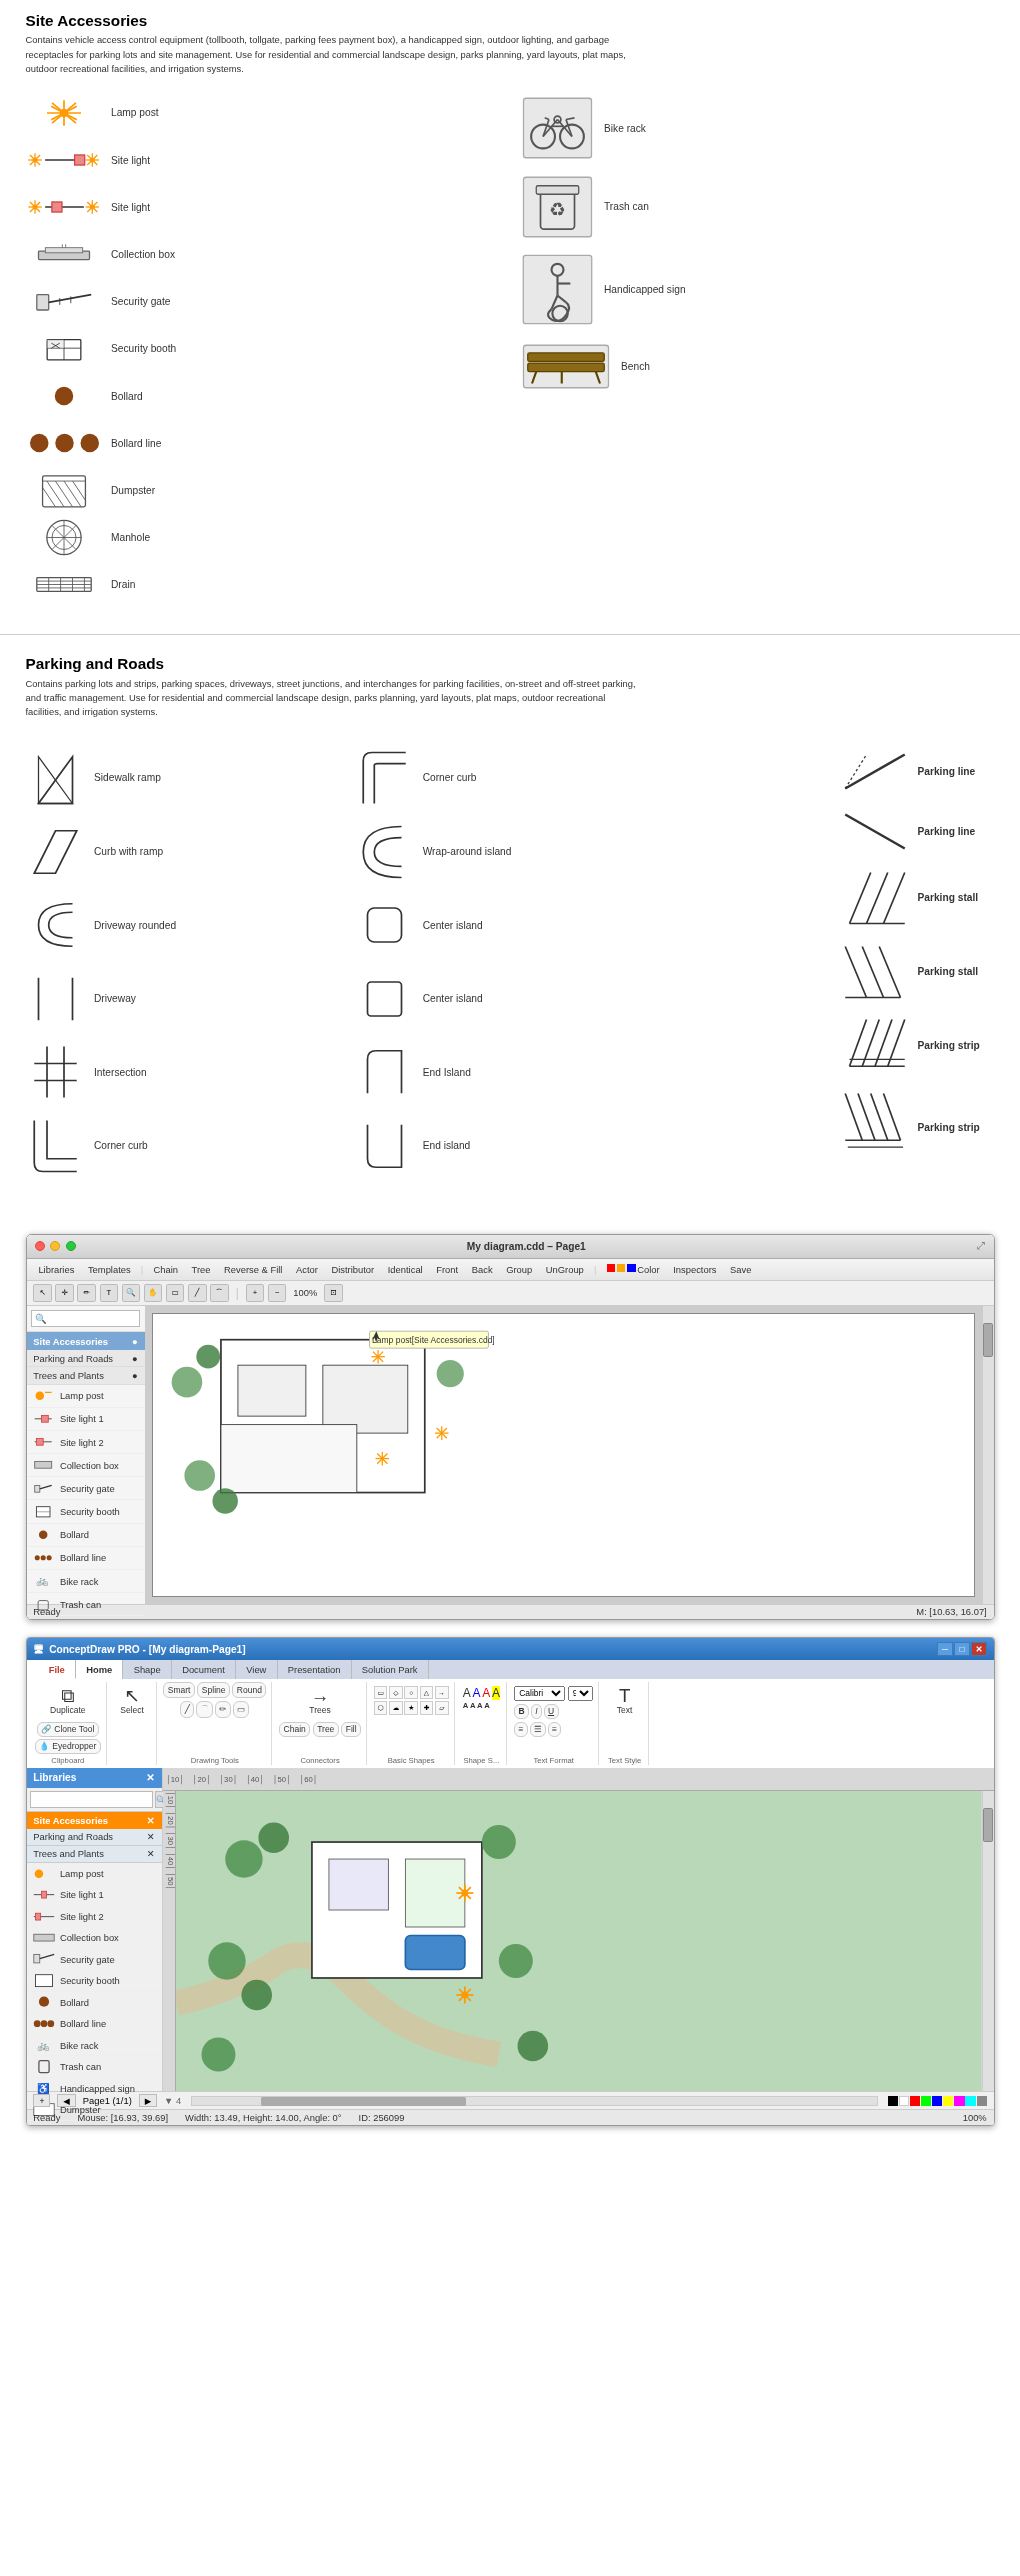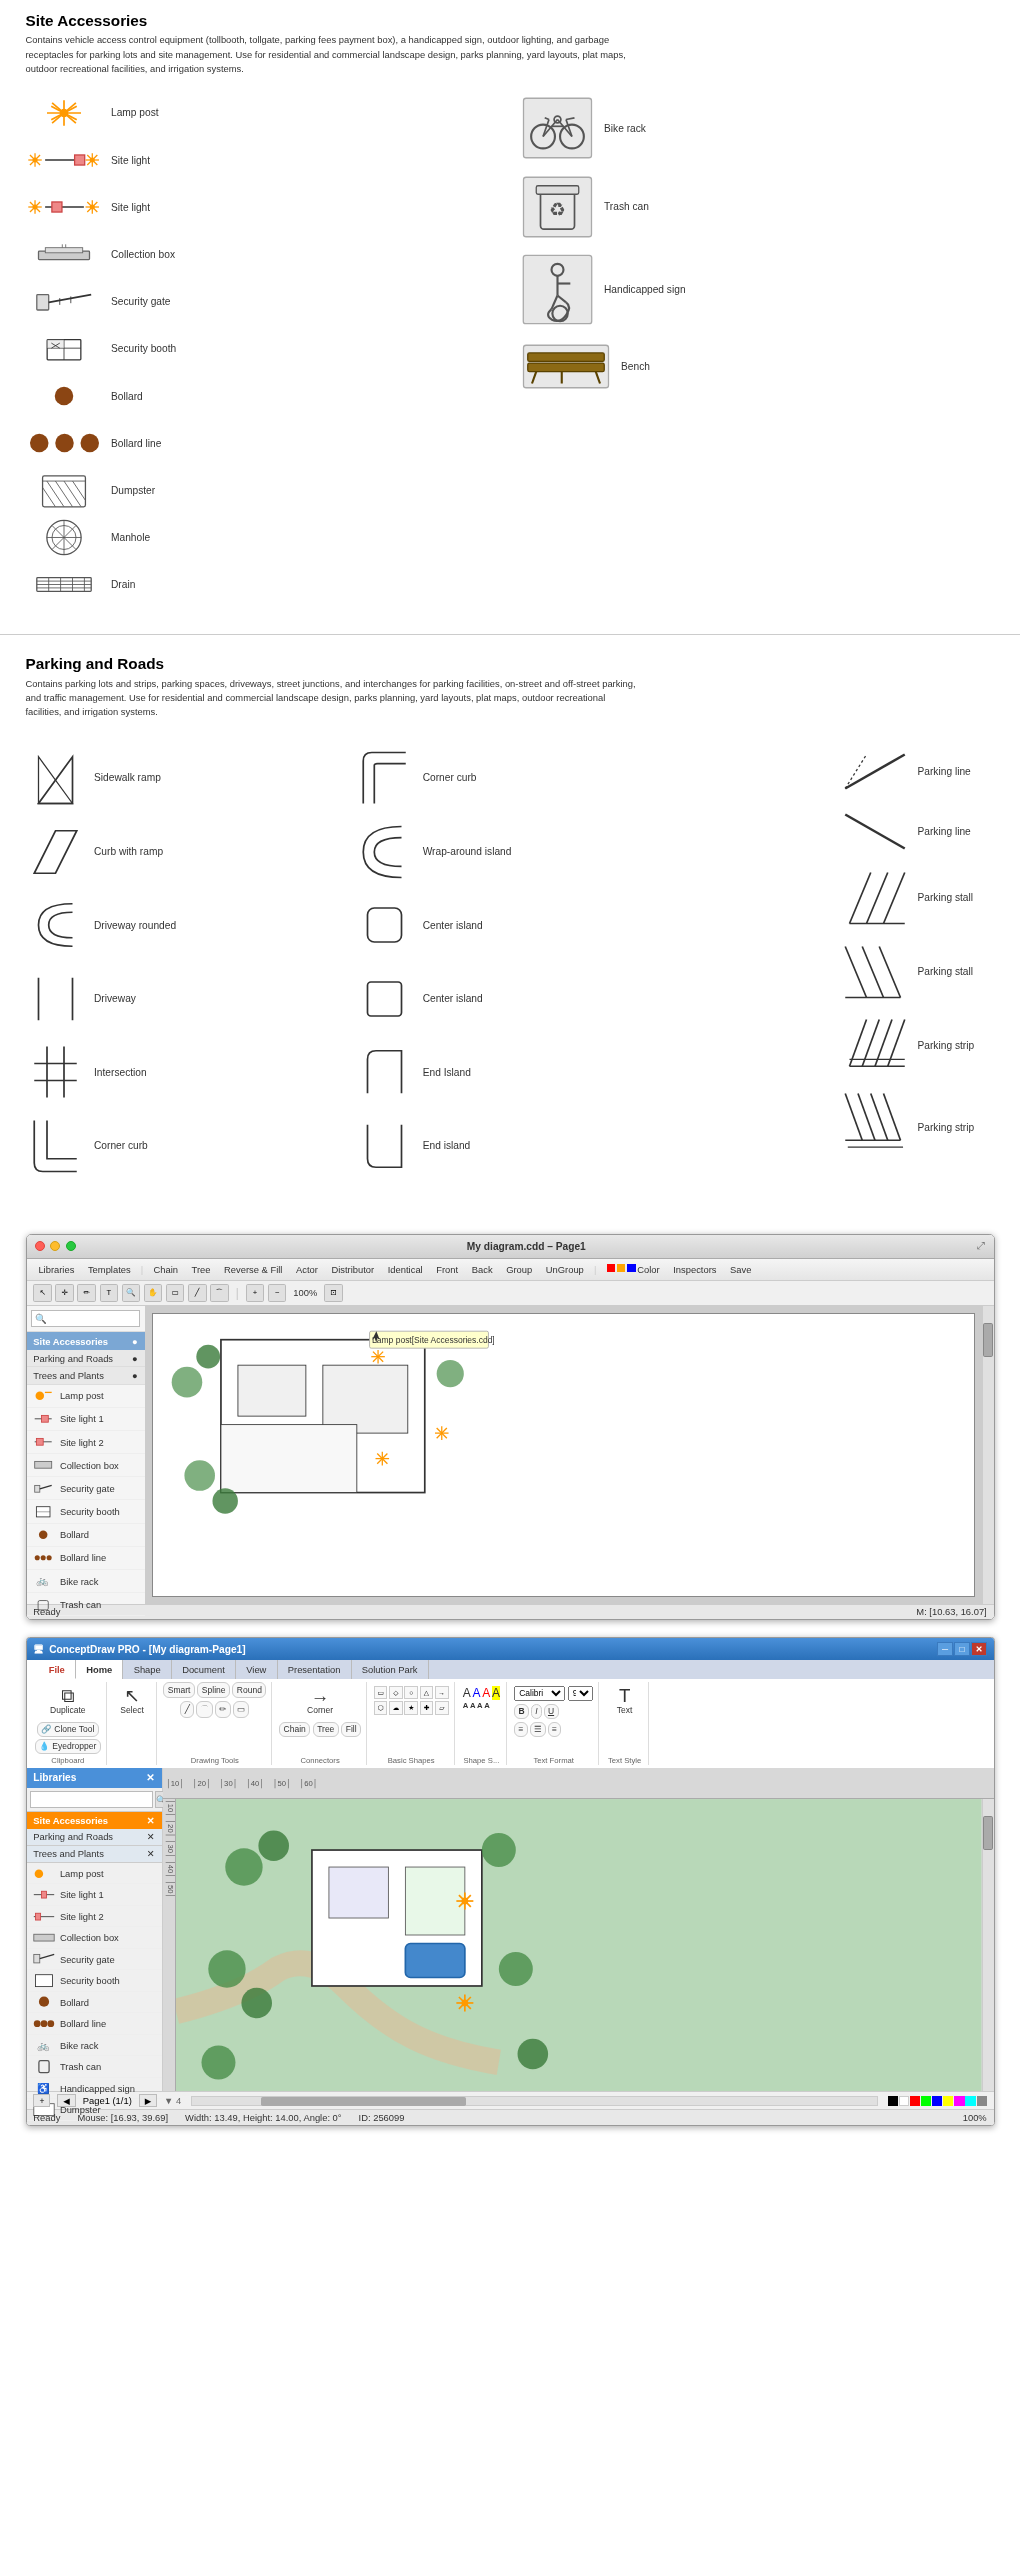--- a/index.html
+++ b/index.html
@@ -790,21 +790,21 @@
         <div class="parking-icon">
           <svg width="51" height="60" viewBox="0 0 60 70">
             <path d="M10,10 L10,50 Q10,60 20,60 L50,60 L50,10" fill="none" stroke="#333" stroke-width="2"></path>
           </svg>
         </div>
         <span class="parking-label">End island</span>
       </div>
 
     </div>
 
-    <div style="flex:1; display:flex; flex-direction:column; align-items:flex-start;">
+    <div style="flex:1; display:flex; flex-direction:column; align-items:flex-start;font-weight:bold;">
 
       <div style="display:flex; align-items:center; padding:6.8px 8.5px; gap:8.5px; min-height:60px; width:100%;">
         <div style="flex:1; display:flex; justify-content:flex-end;">
           <svg width="68" height="43" viewBox="0 0 80 50">
 
             <line x1="5" y1="45" x2="75" y2="5" stroke="#333" stroke-width="3"></line>
             <line x1="5" y1="45" x2="30" y2="5" stroke="#333" stroke-width="1.5" stroke-dasharray="3,3"></line>
           </svg>
         </div>
         <span class="parking-label" style="min-width:77px;">Parking line</span>
@@ -1163,21 +1163,21 @@
         <div class="ribbon-small-btn">✏</div>
         <div class="ribbon-small-btn">▭</div>
       </div>
       <span class="ribbon-group-label">Drawing Tools</span>
     </div>
 
     <div class="ribbon-group">
       <div class="ribbon-group-row">
         <div class="ribbon-big-btn">
           <span class="ribbon-big-icon">→</span>
-          <span>Corner</span>
+          <span>Trees</span>
         </div>
       </div>
       <div class="ribbon-group-row">
         <div class="ribbon-small-btn">Chain</div>
         <div class="ribbon-small-btn">Tree</div>
         <div class="ribbon-small-btn">Fill</div>
       </div>
       <span class="ribbon-group-label">Connectors</span>
     </div>
 
@@ -1374,21 +1374,21 @@
               <ellipse cx="14" cy="7" rx="7" ry="4" fill="#888" stroke="#333" stroke-width="1"></ellipse>
               <rect x="10" y="11" width="8" height="5" fill="#666" stroke="#333" stroke-width="1"></rect>
             </svg>
         </div>
 
       </div>
     </div>
 
     <div class="canvas-area" style="background:#888; position:relative;">
 
-      <div style="height:31px; background:#d8d8d8; border-bottom:0.9px solid #aaa; display:flex; align-items:center; padding:0 3.4px; font-size:7.7px; color:#555; overflow:hidden;text-align:right;">
+      <div style="height:23px; background:#d8d8d8; border-bottom:0.9px solid #aaa; display:flex; align-items:center; padding:0 3.4px; font-size:7.7px; color:#555; overflow:hidden;text-align:right;">
         <span>│10│&nbsp;&nbsp;&nbsp;&nbsp;│20│&nbsp;&nbsp;&nbsp;&nbsp;│30│&nbsp;&nbsp;&nbsp;&nbsp;│40│&nbsp;&nbsp;&nbsp;&nbsp;│50│&nbsp;&nbsp;&nbsp;&nbsp;│60│</span>
       </div>
 
       <div style="display:flex; flex:1; height:calc(100% - 13.6px);">
 
         <div style="width:13.6px; background:#d8d8d8; border-right:0.9px solid #aaa; writing-mode:vertical-rl; font-size:7.7px; color:#555; overflow:hidden; flex-shrink:0;">
           <span>│10│ │20│ │30│ │40│ │50│</span>
         </div>
 
         <div style="flex:1; background:#d8d8d8; position:relative; overflow:hidden;">

